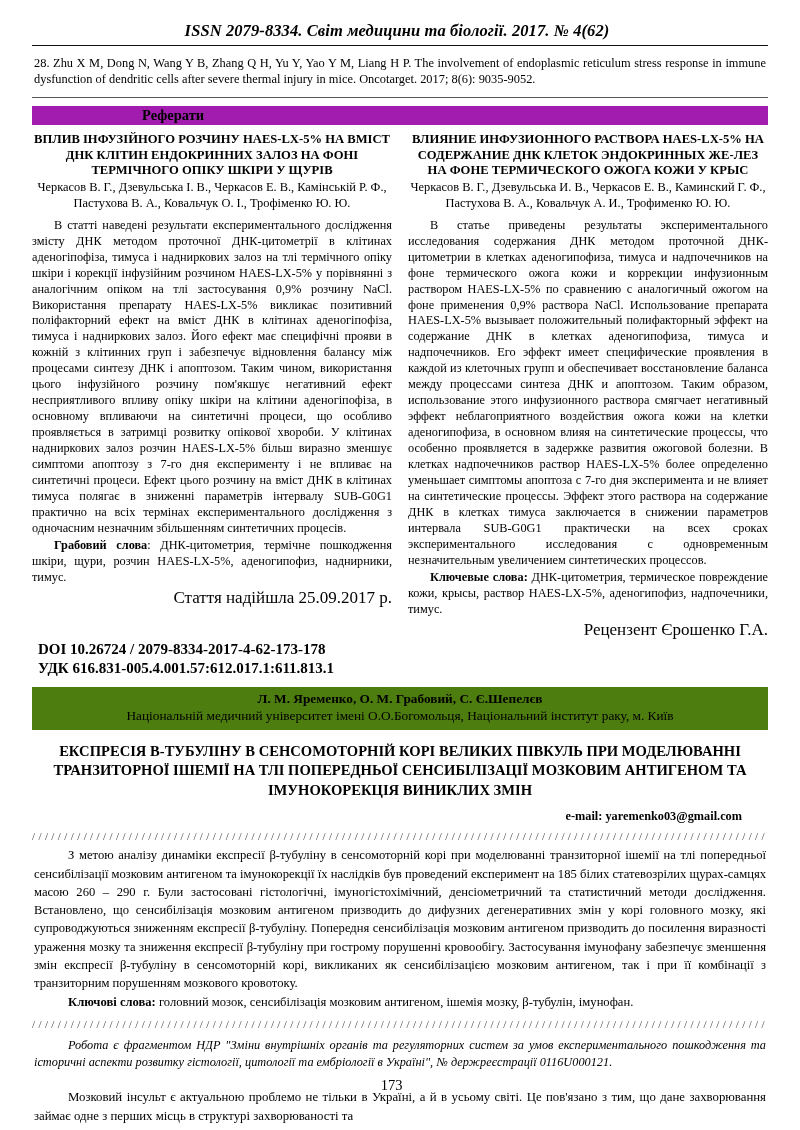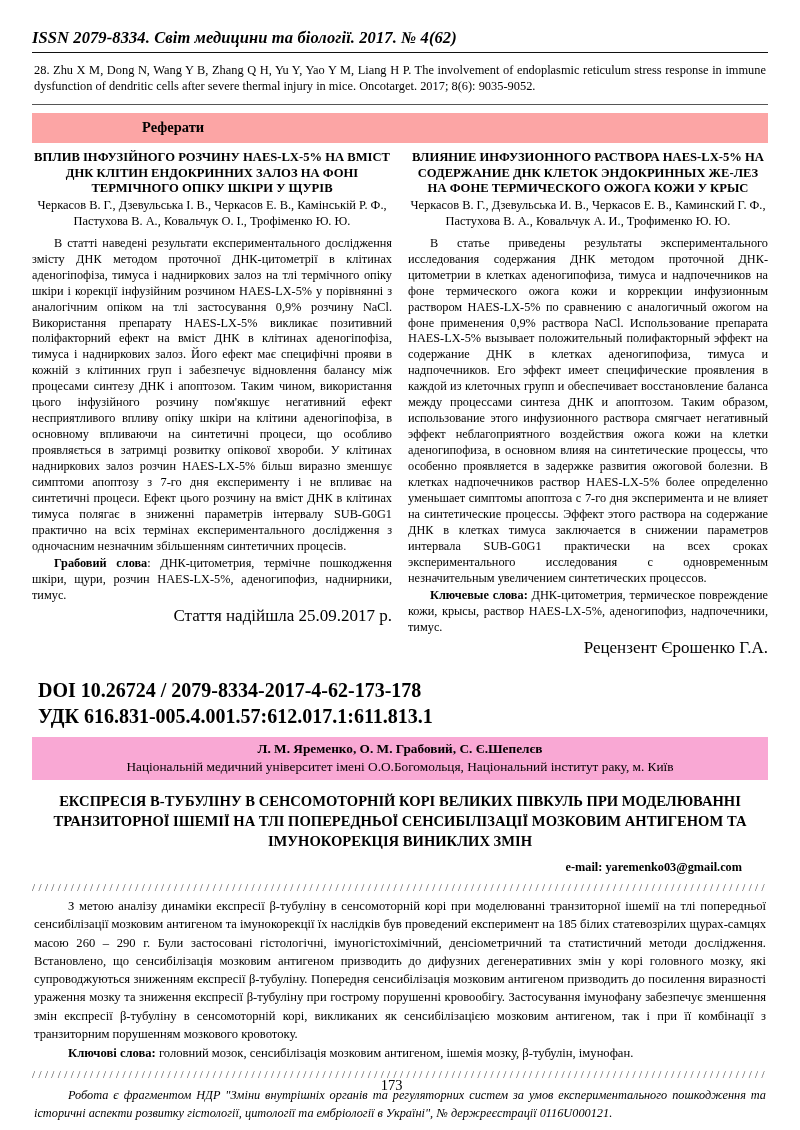--- a/index.html
+++ b/index.html
@@ -18,26 +18,26 @@
   .page {
     width: 800px;
     height: 1130px;
     position: relative;
     box-sizing: border-box;
     padding: 0 32px;
   }
 
   
   .running-head {
-    text-align: left;
+    text-align: center;
     font-style: italic;
     font-weight: bold;
     font-size: 16.5px;
     letter-spacing: 0.1px;
-    padding-top: 28px;
+    padding-top: 21px;
     padding-right: 6px;
   }
   .rule-thick {
     border: 0;
     border-top: 1.6px solid #111;
     margin: 4px 0 9px 0;
   }
   .rule-thin {
     border: 0;
     border-top: 1px solid #555;
@@ -47,22 +47,22 @@
   
   .reference {
     font-size: 12.4px;
     line-height: 1.32;
     text-align: justify;
     padding: 0 2px;
   }
 
   
   .banner {
-    background: #fca5a5;
-    height: 30px;
+    background: #a21caf;
+    height: 19px;
     margin-top: 8px;
     display: flex;
     align-items: center;
   }
   .banner-title {
     font-weight: bold;
     font-size: 14.5px;
     padding-left: 110px;
   }
 
@@ -107,30 +107,30 @@
   }
   .abs-keywords b { font-weight: bold; }
   .abs-footer {
     font-size: 17px;
     text-align: right;
     margin-top: 2px;
   }
 
   
   .doi-block {
-    margin-top: 20px;
+    margin-top: 0;
     padding-left: 6px;
     font-weight: bold;
-    font-size: 20px;
+    font-size: 15px;
     line-height: 1.28;
   }
 
   
   .art-banner {
-    background: #f9a8d4;
+    background: #4d7c0f;
     margin-top: 8px;
     padding: 3px 6px 5px 6px;
     text-align: center;
   }
   .art-authors {
     font-weight: bold;
     font-size: 13.3px;
     line-height: 1.32;
   }
   .art-affil {

